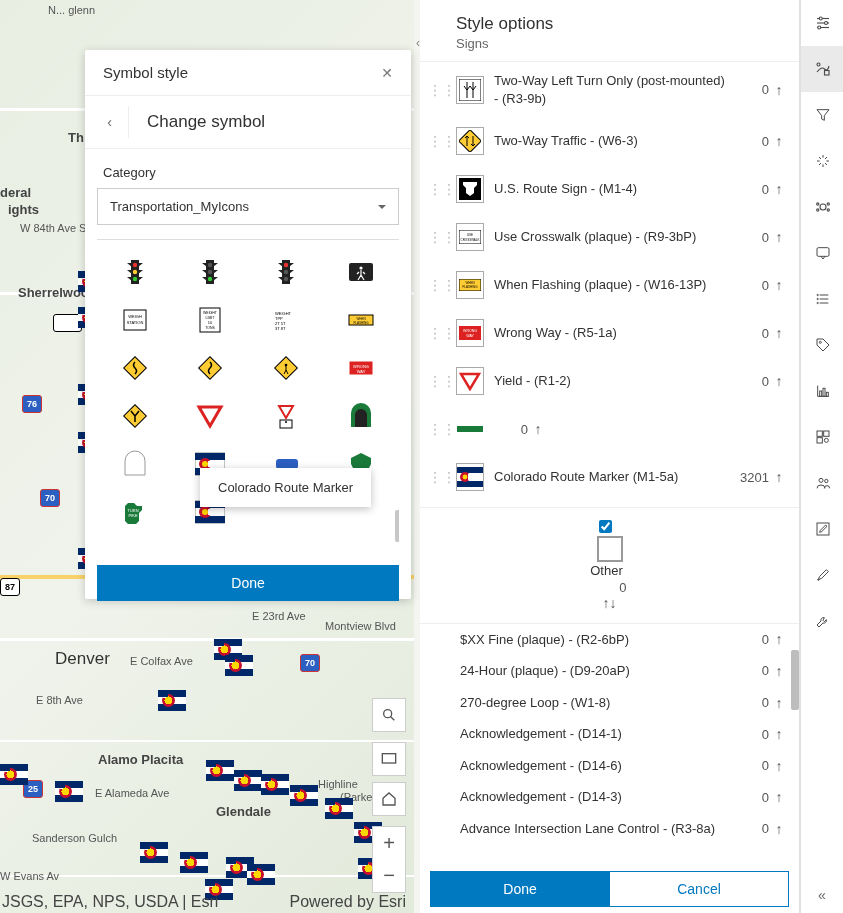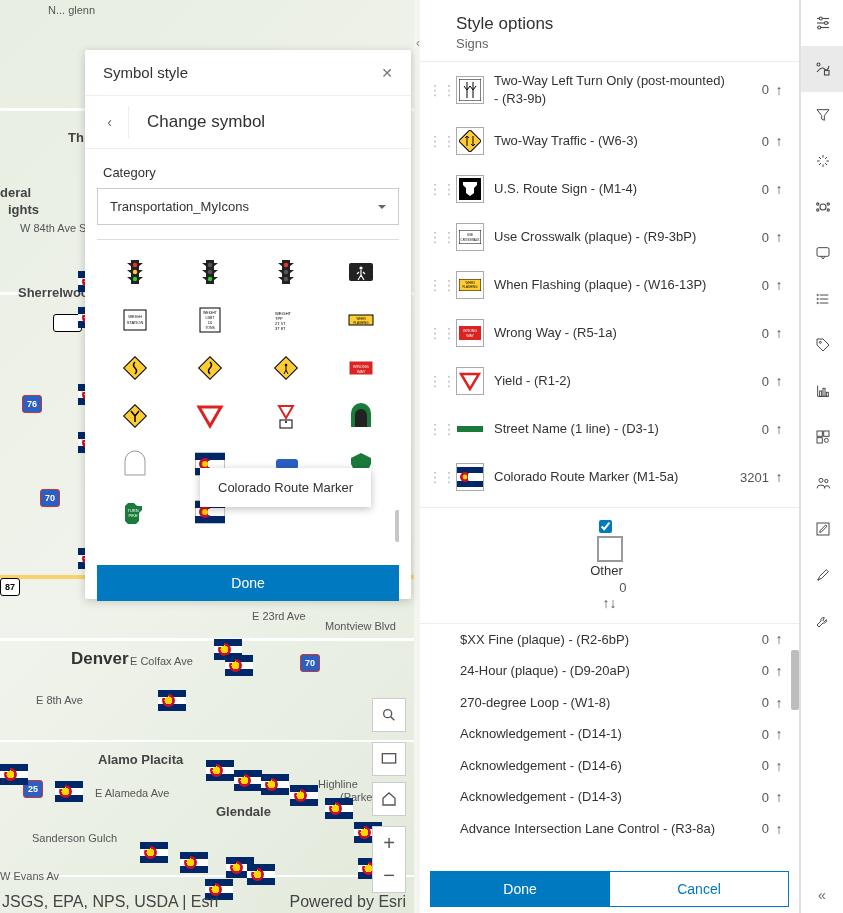--- a/index.html
+++ b/index.html
@@ -6,21 +6,21 @@
 body { width: 843px; height: 913px; position: relative; overflow: hidden; background: #f4f4f0; }
 
 
 .map-bg {
   position: absolute; left: 0; top: 0; width: 414px; height: 913px;
   background: linear-gradient(135deg, #e8eee2 0%, #f0f3eb 50%, #e2eadb 100%);
   overflow: hidden;
 }
 .map-road { position: absolute; background: #fff; }
 .map-label { position: absolute; font-size: 11px; color: #555; white-space: nowrap; }
-.map-label.big { font-size: 17px; font-weight: 700; color: #333; margin-left: 16px; }
+.map-label.big { font-size: 17px; font-weight: 400; color: #333; }
 .map-label.med { font-size: 13px; font-weight: 600; color: #444; }
 .highway-shield { position: absolute; width: 20px; height: 18px; background: #2b5fc2; border: 1px solid #c33; border-radius: 3px; color: #fff; font-size: 9px; text-align: center; line-height: 16px; font-weight:600; }
 
 .map-ctrl { position: absolute; right: 8px; width: 34px; height: 34px; background:#fff; border:1px solid #ccc; display:flex; align-items:center; justify-content:center; color:#555; font-size:16px; }
 .map-attrib { position:absolute; bottom:2px; left:2px; font-size:16px; color:#444; }
 .map-attrib.r { left:auto; right:8px; }
 
 .colorado-flag { position:absolute; width:28px; height:21px; background:
   linear-gradient(#fff,#fff) 0 7px/100% 7px no-repeat,
   linear-gradient(#002868,#002868) 0 0/100% 100% no-repeat;
@@ -466,21 +466,20 @@
         <span class="rp-count">0</span>
         <span class="rp-up">↑</span>
       </div>
     <div class="rp-row">
         <span class="rp-drag">⋮⋮</span>
         <span class="rp-swatch" style="border:none">
           <svg width="26" height="6" viewBox="0 0 26 6">
             <rect width="26" height="6" fill="#1a7a3a"></rect>
           </svg>
         </span>
-        <span class="rp-label">Street Name (1 line) - (D3-1)</span>
         <span class="rp-count">0</span>
         <span class="rp-up">↑</span>
       </div>
     <div class="rp-row">
         <span class="rp-drag">⋮⋮</span>
         <span class="rp-swatch">
           <svg width="26" height="20" viewBox="0 0 26 20">
             <rect width="26" height="20" fill="#fff"></rect>
             <rect width="26" height="6" fill="#002868"></rect>
             <rect y="14" width="26" height="6" fill="#002868"></rect>

